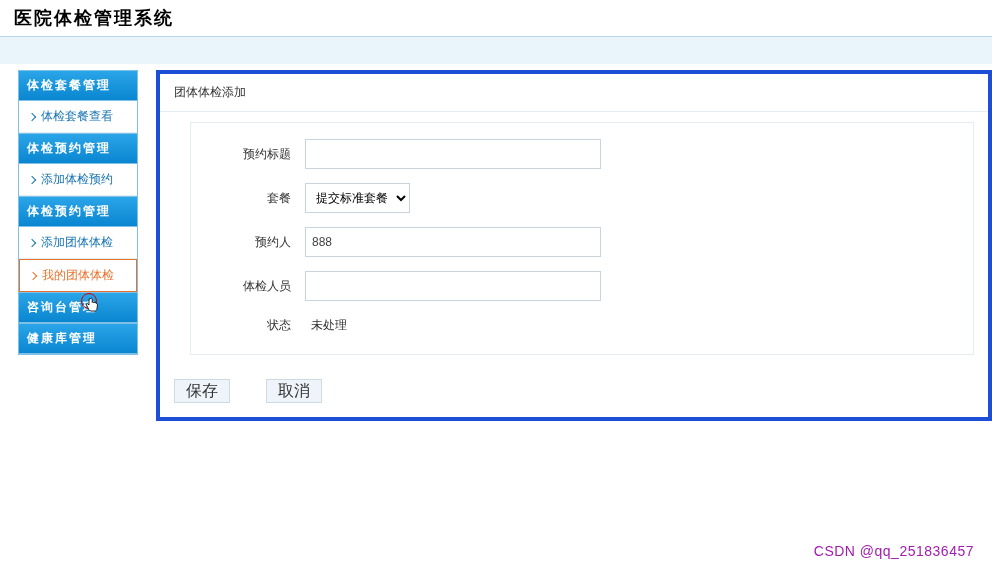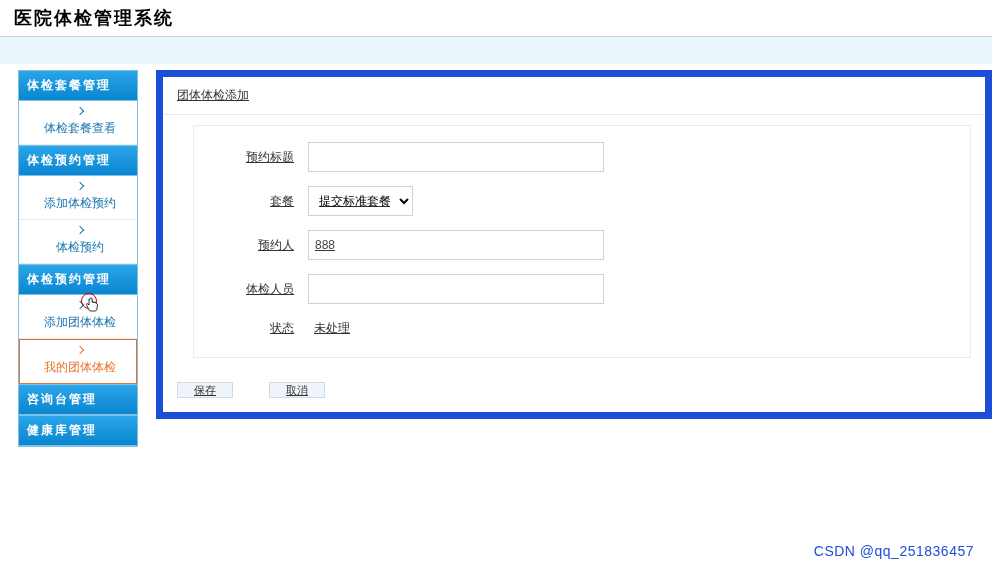--- a/index.html
+++ b/index.html
@@ -49,43 +49,41 @@
     .nav-header:not(:first-child) { border-top: 1px solid #7fc1e6; }
     .nav-item {
       display: flex;
       align-items: center;
       gap: 6px;
       padding: 7px 6px 7px 10px;
       border-bottom: 1px solid #e4eef5;
       color: #1773b0;
       cursor: pointer;
       background:#fff;
-      flex-direction:column;
     }
     .nav-item:last-child { border-bottom: none; }
     .nav-item.active {
       color: #e8712c;
       border: 1px solid #e8712c;
       border-bottom: 1px solid #e8712c;
       background: #fff;
     }
     .nav-caret {
       width: 6px; height: 6px;
       border-right: 1.5px solid currentColor;
       border-top: 1.5px solid currentColor;
       transform: rotate(45deg);
       flex: 0 0 auto;
     }
     
     .main {
       flex: 1;
-      border: 7px solid #1d4ed8;
+      border: 4px solid #1d4ed8;
       background: #fff;
       min-width: 770px;
-      text-decoration: underline;
     }
     .main-header {
       padding: 10px 14px;
       color: #333;
       border-bottom: 1px solid #e4edf3;
     }
     .form-panel {
       border: 1px solid #e4edf3;
       margin: 10px 14px 14px 30px;
       padding: 16px 18px 12px 16px;
@@ -121,35 +119,35 @@
       padding: 2px 6px;
       color: #333;
     }
     .btn-row {
       display: flex;
       gap: 36px;
       padding: 10px 14px 14px 14px;
     }
     .btn {
       width: 56px;
-      height: 16px;
+      height: 24px;
       border: 1px solid #cddbe5;
       background: #eef4f9;
       color: #333;
       cursor: pointer;
-      font-size: 11px;
+      font-size: 16px;
       display: inline-flex;
       align-items: center;
       justify-content: center;
     }
     .watermark {
       position: absolute;
       right: 18px;
       bottom: 8px;
-      color: #1d4ed8;
+      color: #a21caf;
       font-size: 14px;
       letter-spacing: 0.5px;
     }
     
     .hand-cursor {
       position: absolute;
       width: 16px; height: 16px;
       left: 84px; top: 296px;
       pointer-events: none;
     }
@@ -171,24 +169,20 @@
     <div class="nav-item">
       <span class="nav-caret"></span>
       <span>体检套餐查看</span>
     </div>
 
     <div class="nav-header">体检预约管理</div>
     <div class="nav-item">
       <span class="nav-caret"></span>
       <span>添加体检预约</span>
     </div>
-    <div class="nav-item">
-      <span class="nav-caret"></span>
-      <span>体检预约</span>
-    </div>
 
     <div class="nav-header">体检预约管理</div>
     <div class="nav-item">
       <span class="nav-caret"></span>
       <span>添加团体体检</span>
     </div>
     <div class="nav-item active">
       <span class="nav-caret"></span>
       <span>我的团体体检</span>
     </div>

